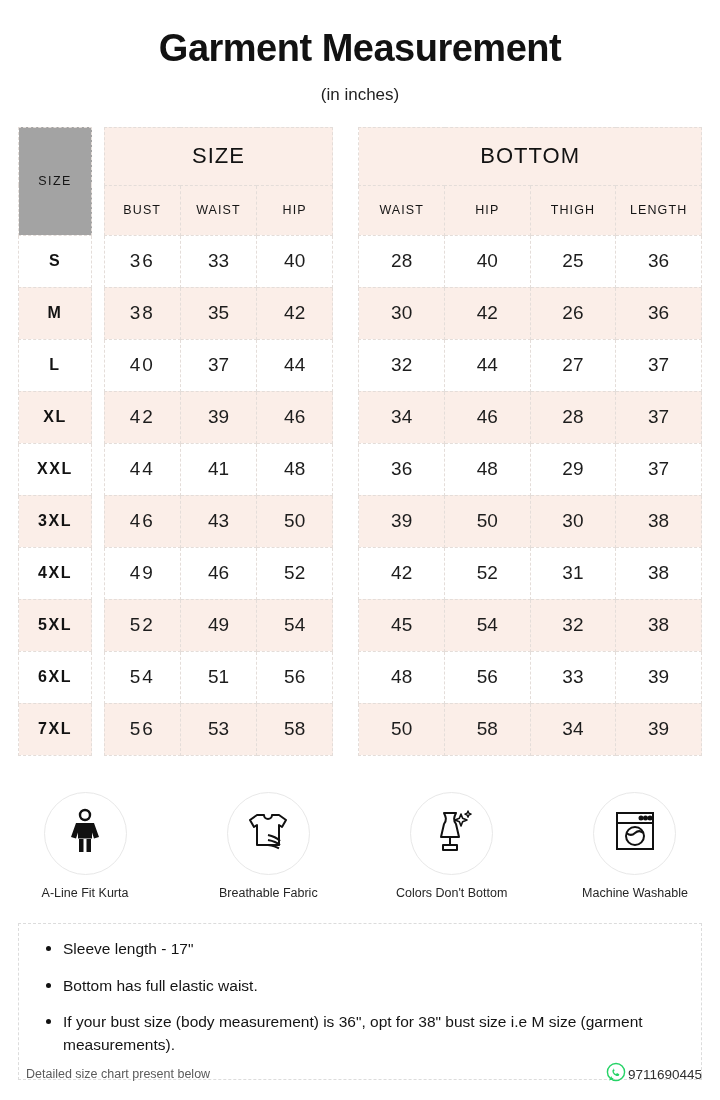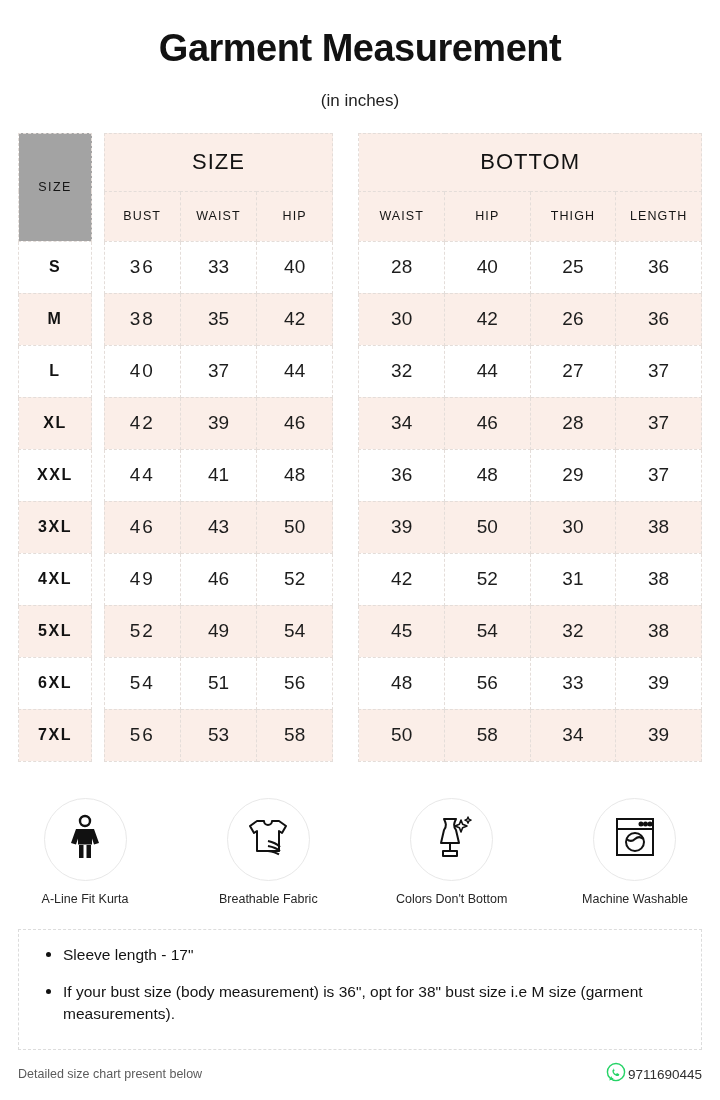--- a/index.html
+++ b/index.html
@@ -21,21 +21,21 @@
     font-size: 38px;
     font-weight: 700;
     letter-spacing: -0.5px;
     color: #121212;
     line-height: 1.1;
   }
   .subtitle {
     font-size: 17px;
     font-weight: 400;
     color: #1f1f1f;
-    margin-top: 21px;
+    margin-top: 15px;
   }
 
   
   .table-wrap {
     margin: 22px 18px 0 18px;
     width: 684px;
   }
   table.sizes {
     width: 100%;
     border-collapse: collapse;
@@ -144,21 +144,21 @@
     position: absolute;
     left: 9px; top: 8px;
     width: 5px; height: 5px;
     background: #111;
     border-radius: 50%;
   }
 
   
   .footer {
     position: absolute;
-    left: 18px; right: 18px;
+    left: 26px; right: 18px;
     bottom: 14px;
     display: flex;
     align-items: center;
     justify-content: space-between;
     margin-top: 37px;
   }
   .footer-note { font-size: 12.5px; color: #5b5b5b; }
   .footer-contact { display: flex; align-items: center; gap: 2px; }
   .footer-phone { font-size: 13.5px; color: #2f2f2f; }
 </style>
@@ -388,20 +388,21 @@
         </span>
       </div>
       <div class="feature-label">Machine Washable</div>
     </div>
 
   </div>
 
   <div class="notes">
     <ul>
       <li>Sleeve length - 17"</li>
+      <li>Bottom has full elastic waist.</li>
       <li> If your bust size (body measurement) is 36", opt for 38" bust size i.e M size (garment measurements).</li>
     </ul>
   </div>
 
   <div class="footer">
     <div class="footer-note">Detailed size chart present below</div>
     <div class="footer-contact">
       <span>
         <svg width="20" height="20" viewBox="0 0 24 24" fill="none">
           <circle cx="12" cy="12" r="10.3" stroke="#25D366" stroke-width="1.7"></circle>

